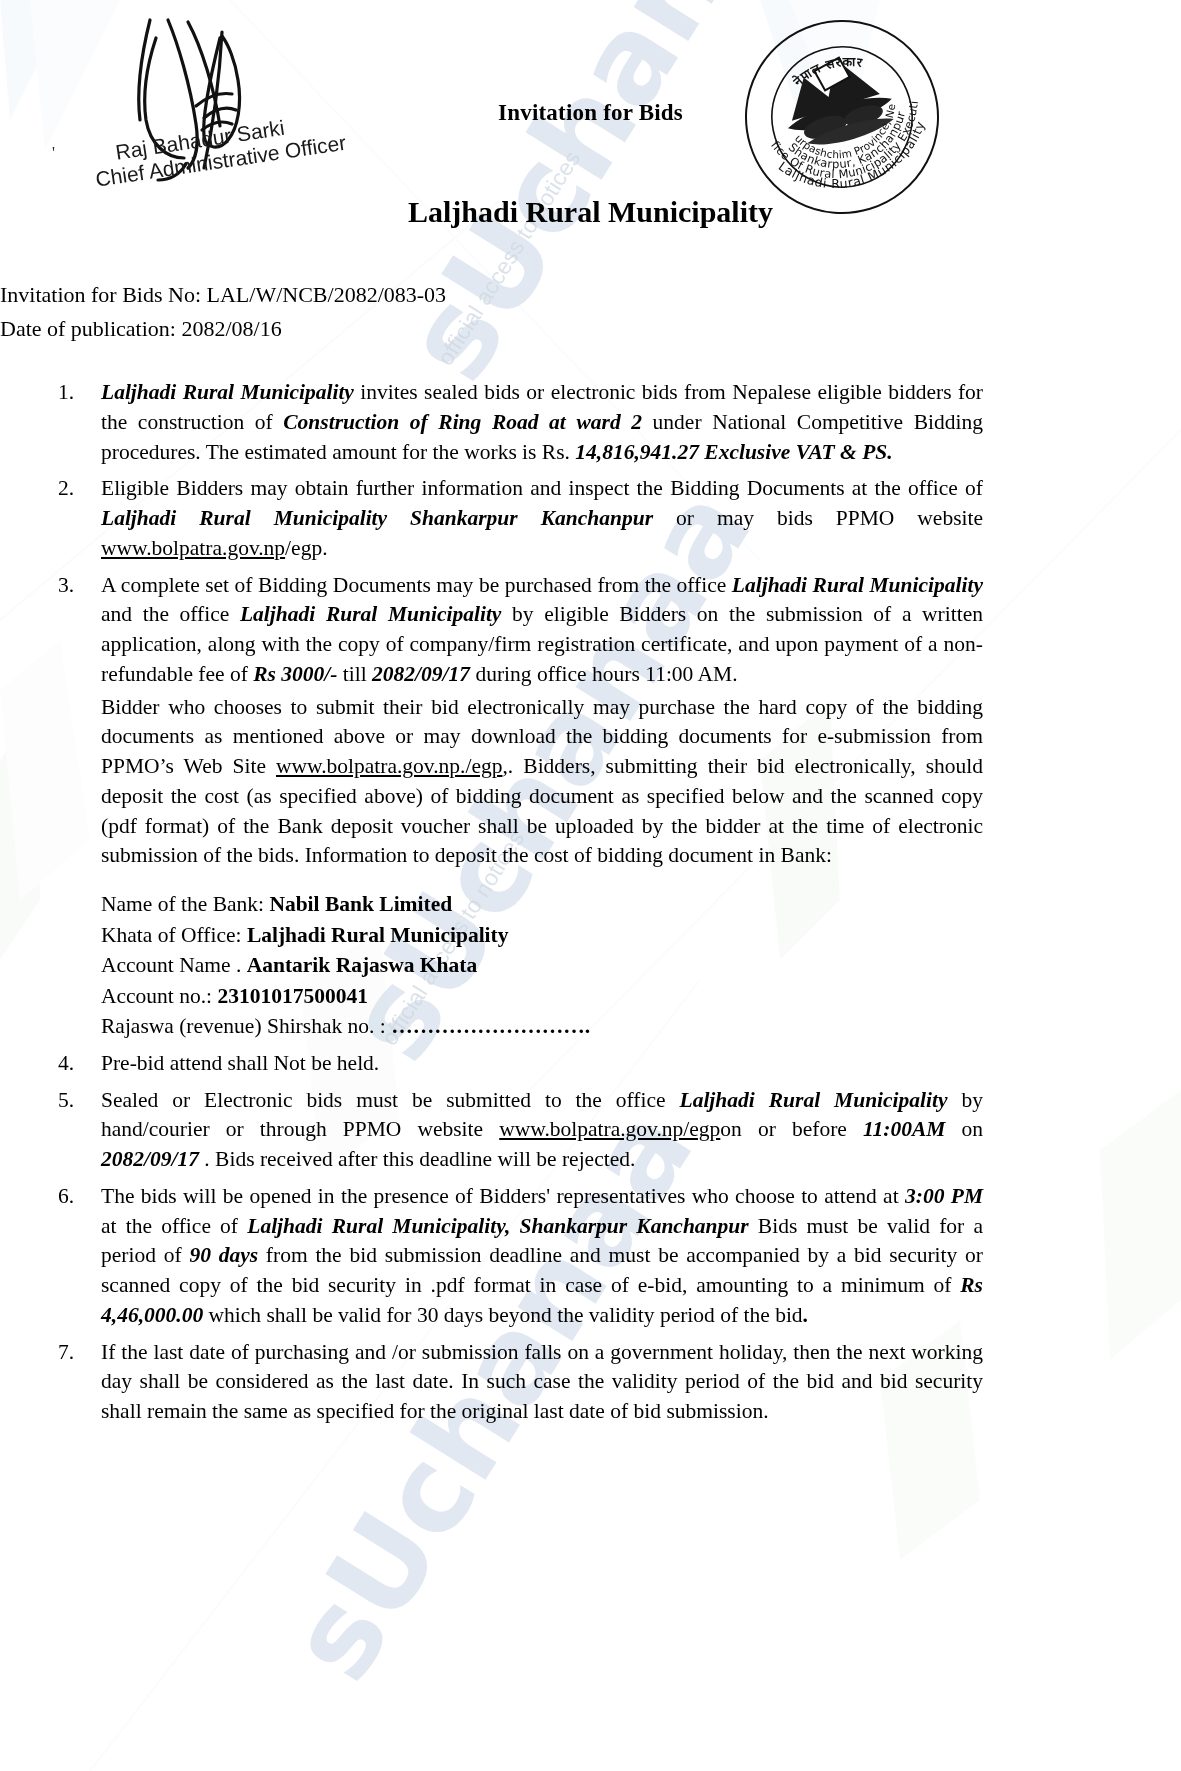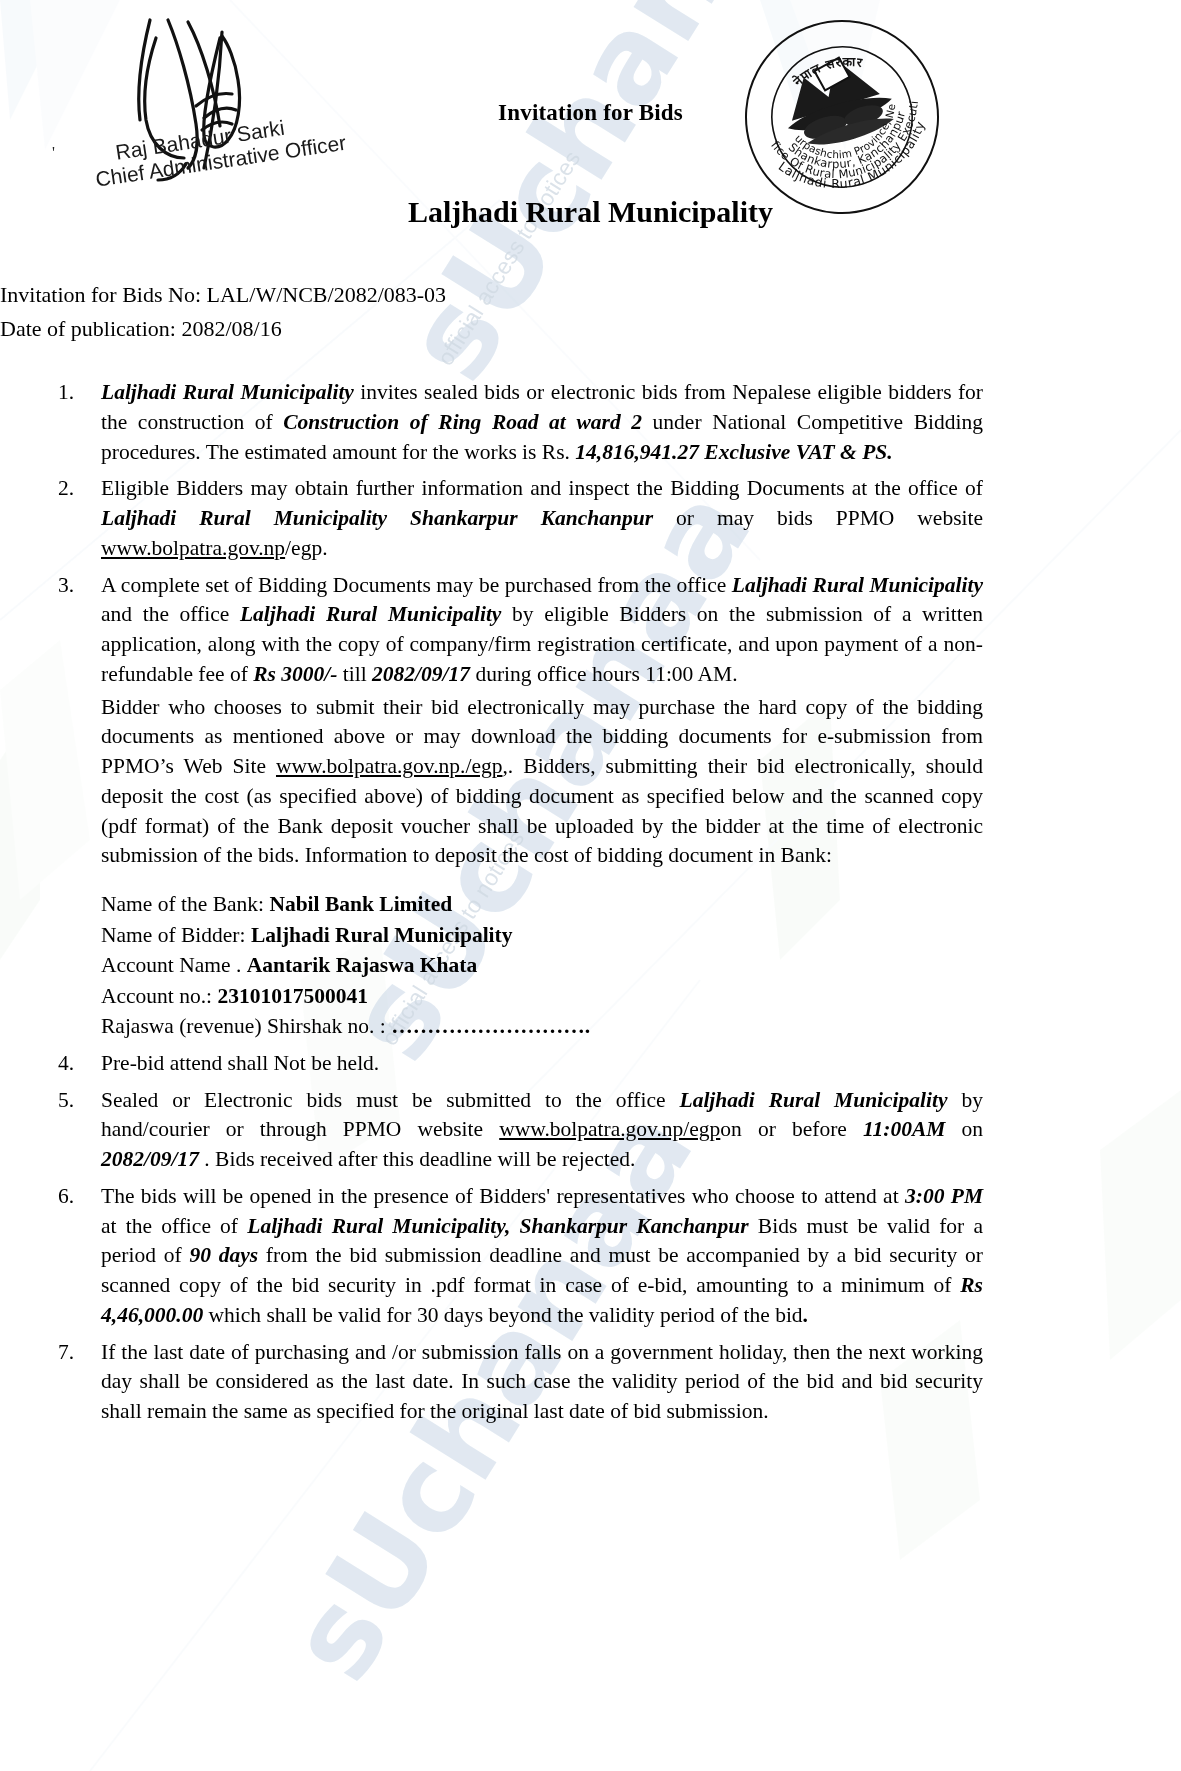--- a/index.html
+++ b/index.html
@@ -291,21 +291,21 @@
           <li class="clause">
             <span class="num">2.</span>
             <p><span>Eligible Bidders may obtain further information and inspect the Bidding Documents at the office of </span><b class="bi">Laljhadi Rural Municipality Shankarpur Kanchanpur</b><span> or may bids PPMO website </span><span class="u">www.bolpatra.gov.np</span><span>/egp.</span></p>
           </li>
           <li class="clause">
             <span class="num">3.</span>
             <p><span>A complete set of Bidding Documents may be purchased from the office </span><b class="bi">Laljhadi Rural Municipality</b><span> and the office </span><b class="bi">Laljhadi Rural Municipality</b><span> by eligible Bidders on the submission of a written application, along with the copy of company/firm registration certificate, and upon payment of a non-refundable fee of </span><b class="bi">Rs 3000/-</b><span> till </span><b class="bi">2082/09/17</b><span> during office hours 11:00 AM.</span></p>
             <p><span>Bidder who chooses to submit their bid electronically may purchase the hard copy of the bidding documents as mentioned above or may download the bidding documents for e-submission from PPMO’s Web Site </span><span class="u">www.bolpatra.gov.np./egp</span><span>,. Bidders, submitting their bid electronically, should deposit the cost (as specified above) of bidding document as specified below and the scanned copy (pdf format) of the Bank deposit voucher shall be uploaded by the bidder at the time of electronic submission of the bids. Information to deposit the cost of bidding document in Bank:</span></p>
             <div class="bank-block">
               <div><span>Name of the Bank: </span><b>Nabil Bank Limited</b></div>
-              <div><span>Name of Bidder: </span><b>Laljhadi Rural Municipality</b></div>
+              <div><span>Khata of Office: </span><b>Laljhadi Rural Municipality</b></div>
               <div><span>Account Name . </span><b>Aantarik Rajaswa Khata</b></div>
               <div><span>Account no.: </span><b>23101017500041</b></div>
               <div><span>Rajaswa (revenue) Shirshak no. : </span><b>……………………….</b></div>
             </div>
           </li>
           <li class="clause">
             <span class="num">4.</span>
             <p><span>Pre-bid attend shall Not  be held.</span></p>
           </li>
           <li class="clause">

